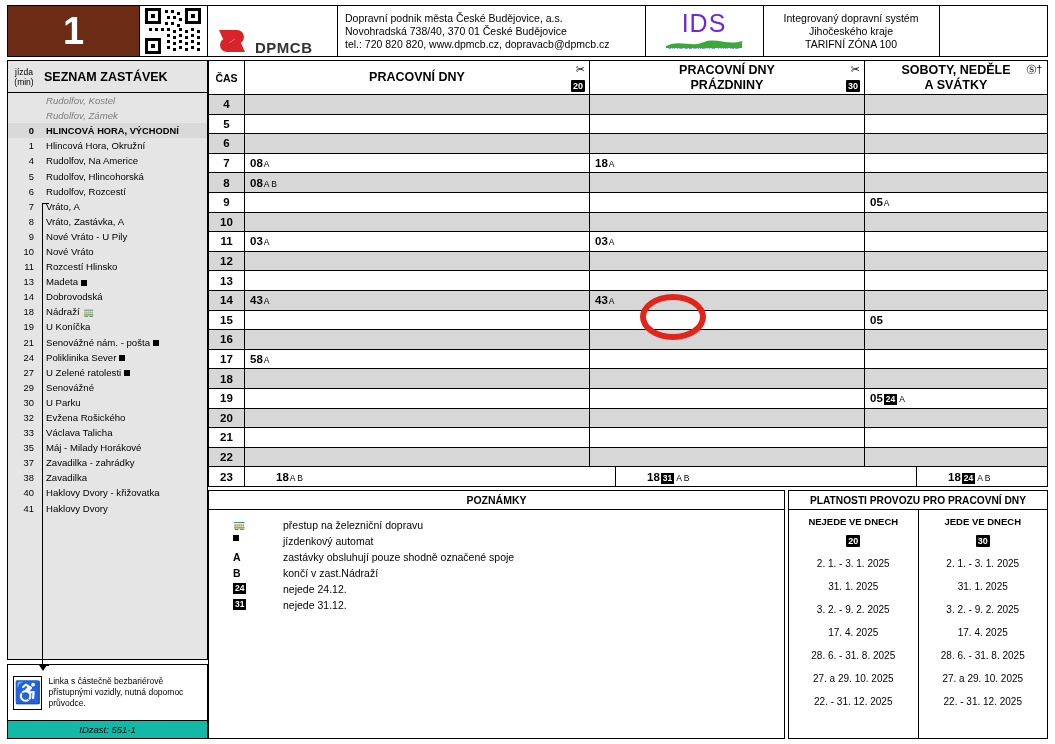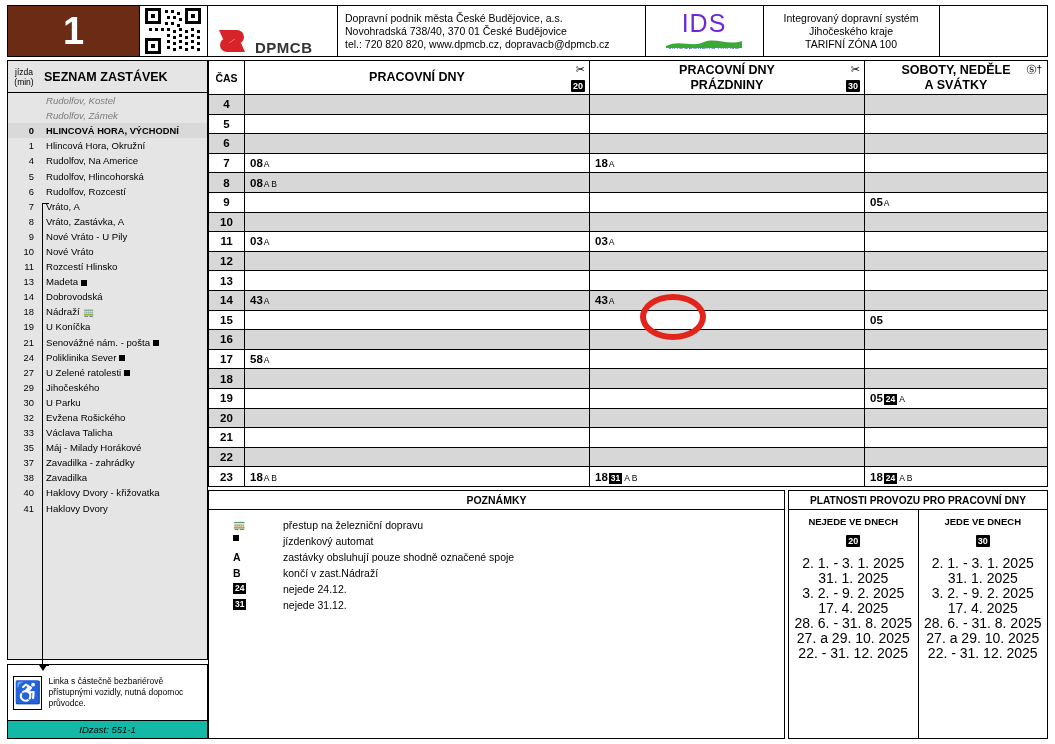--- a/index.html
+++ b/index.html
@@ -55,21 +55,21 @@
   .c-a{width:345px;border-right:1px solid #000;position:relative;display:flex;align-items:center;justify-content:center;box-sizing:border-box;}
   .c-b{width:275px;border-right:1px solid #000;position:relative;display:flex;align-items:center;justify-content:center;box-sizing:border-box;}
   .c-c{flex:1;position:relative;display:flex;align-items:center;justify-content:center;box-sizing:border-box;}
   .colttl{font-size:12.5px;font-weight:bold;text-align:center;line-height:15px;}
   .mark-tr{position:absolute;right:4px;top:2px;font-size:11px;}
   .badge{display:inline-block;background:#000;color:#fff;font-size:9px;font-weight:bold;padding:1px 2px;line-height:10px;border-radius:1px;}
   .badge-abs{position:absolute;right:4px;bottom:2px;}
   .sun{position:absolute;right:5px;top:2px;font-size:10px;}
 
   .tt-row{display:flex;height:19.6px;border-bottom:1px solid #000;box-sizing:border-box;font-size:11px;}
-  .tt-row:last-child{border-bottom:none;}
+  .tt-row:last-child{border-bottom:none;gap:26px;}
   .tt-row .hr{width:36px;border-right:1px solid #000;display:flex;align-items:center;justify-content:center;font-weight:bold;font-size:11.5px;box-sizing:border-box;}
   .cell{position:relative;display:flex;align-items:center;box-sizing:border-box;padding-left:5px;}
   .cell.a{width:345px;border-right:1px solid #000;}
   .cell.b{width:275px;border-right:1px solid #000;}
   .cell.c{flex:1;}
   .shade{background:#d7d7d7;}
   .dep{font-size:11.5px;font-weight:bold;letter-spacing:0;}
   .sup{font-size:8.5px;margin-left:1px;}
   .supb{display:inline-block;background:#000;color:#fff;font-size:8.5px;font-weight:bold;padding:0 2px;line-height:11px;margin:0 1px;}
 
@@ -82,21 +82,21 @@
   .note-row .sym{width:50px;display:flex;align-items:center;justify-content:flex-start;font-size:10.5px;font-weight:bold;}
   .note-row .txt{flex:1;}
 
   .valid{position:absolute;left:788px;top:490px;width:260px;height:249px;border:1px solid #000;box-sizing:border-box;}
   .valid-h{height:19px;border-bottom:1px solid #000;display:flex;align-items:center;justify-content:center;font-size:10.2px;font-weight:bold;box-sizing:border-box;}
   .valid-body{display:flex;height:228px;}
   .vcol{flex:1;box-sizing:border-box;text-align:center;padding-top:6px;}
   .vcol.left{border-right:1px solid #000;}
   .vcol h4{margin:0;font-size:9.5px;font-weight:bold;}
   .vcol .bdg{margin:3px 0 8px;}
-  .vcol p{margin:0;font-size:14px;line-height:15px;}
+  .vcol p{margin:8px;font-size:10px;line-height:15px;}
 </style>
 </head>
 <body>
 
 <div id="page">
 
   <div class="hdr">
     <div class="line-num">1</div>
 
     <div class="qr">
@@ -273,21 +273,21 @@
         <div class="stop-row">
           <div class="km">24</div>
           <div class="nm"><span>Poliklinika Sever</span><span class="sq"></span></div>
         </div>
         <div class="stop-row">
           <div class="km">27</div>
           <div class="nm"><span>U Zelené ratolesti</span><span class="sq"></span></div>
         </div>
         <div class="stop-row">
           <div class="km">29</div>
-          <div class="nm"><span>Jihočeského</span></div>
+          <div class="nm"><span>Senovážné</span></div>
         </div>
         <div class="stop-row">
           <div class="km">30</div>
           <div class="nm"><span>U Parku</span></div>
         </div>
         <div class="stop-row">
           <div class="km">32</div>
           <div class="nm"><span>Evžena Rošického</span></div>
         </div>
         <div class="stop-row">

